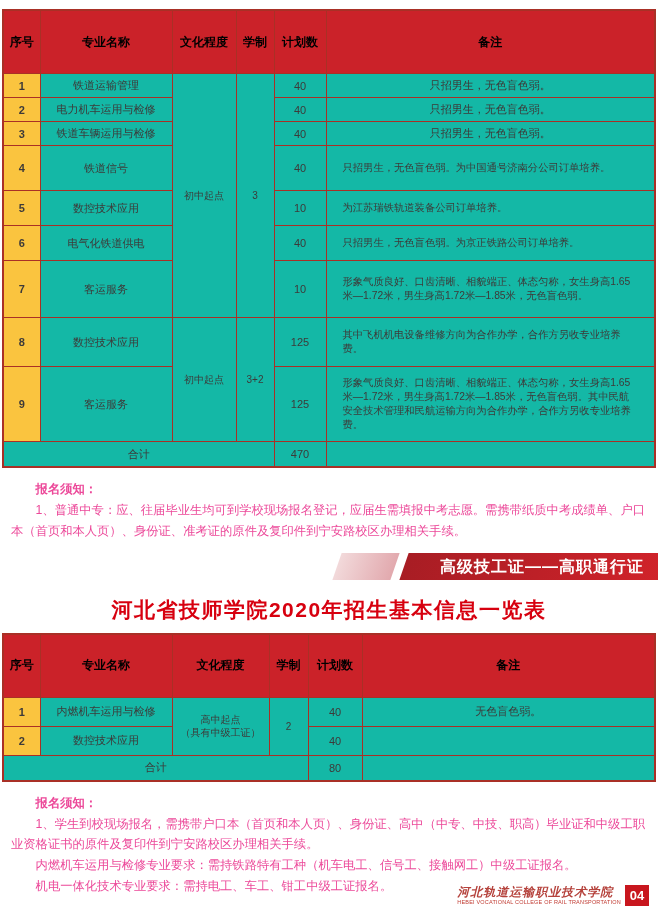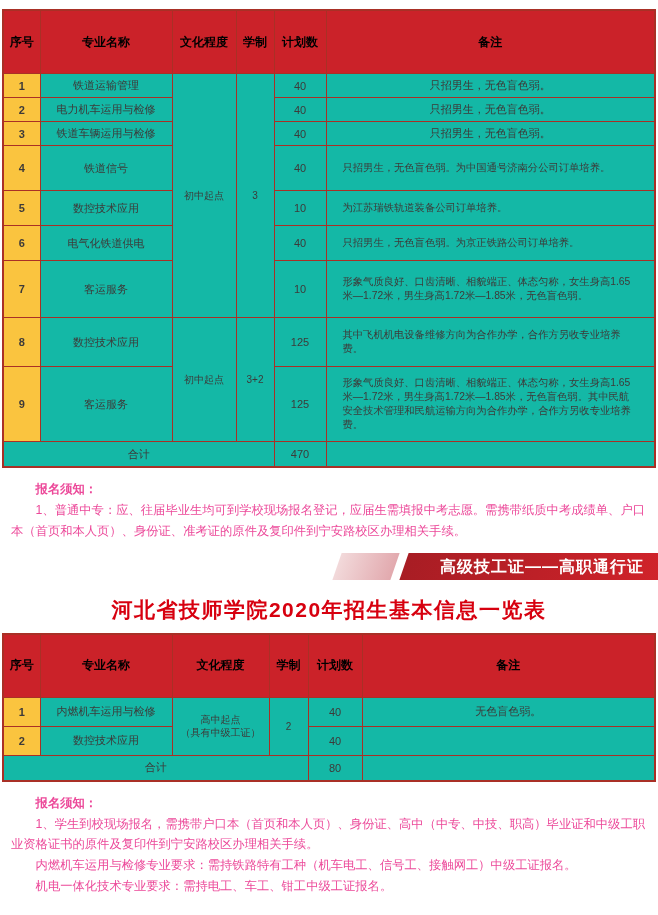--- a/index.html
+++ b/index.html
@@ -236,14 +236,21 @@
     </table>
 
   <div class="notes">
     <p class="notes-heading">报名须知：</p>
     <p>1、学生到校现场报名，需携带户口本（首页和本人页）、身份证、高中（中专、中技、职高）毕业证和中级工职业资格证书的原件及复印件到宁安路校区办理相关手续。</p>
     <p>内燃机车运用与检修专业要求：需持铁路特有工种（机车电工、信号工、接触网工）中级工证报名。</p>
     <p>机电一体化技术专业要求：需持电工、车工、钳工中级工证报名。</p>
 
   </div>
 
+  <div class="footer">
+    <div class="logo-text">
+      <div class="logo-cn">河北轨道运输职业技术学院</div>
+      <div class="logo-en">HEBEI VOCATIONAL COLLEGE OF RAIL TRANSPORTATION</div>
+    </div>
+    <div class="page-badge">04</div>
+  </div>
 
 </div>
 
 </body></html>

